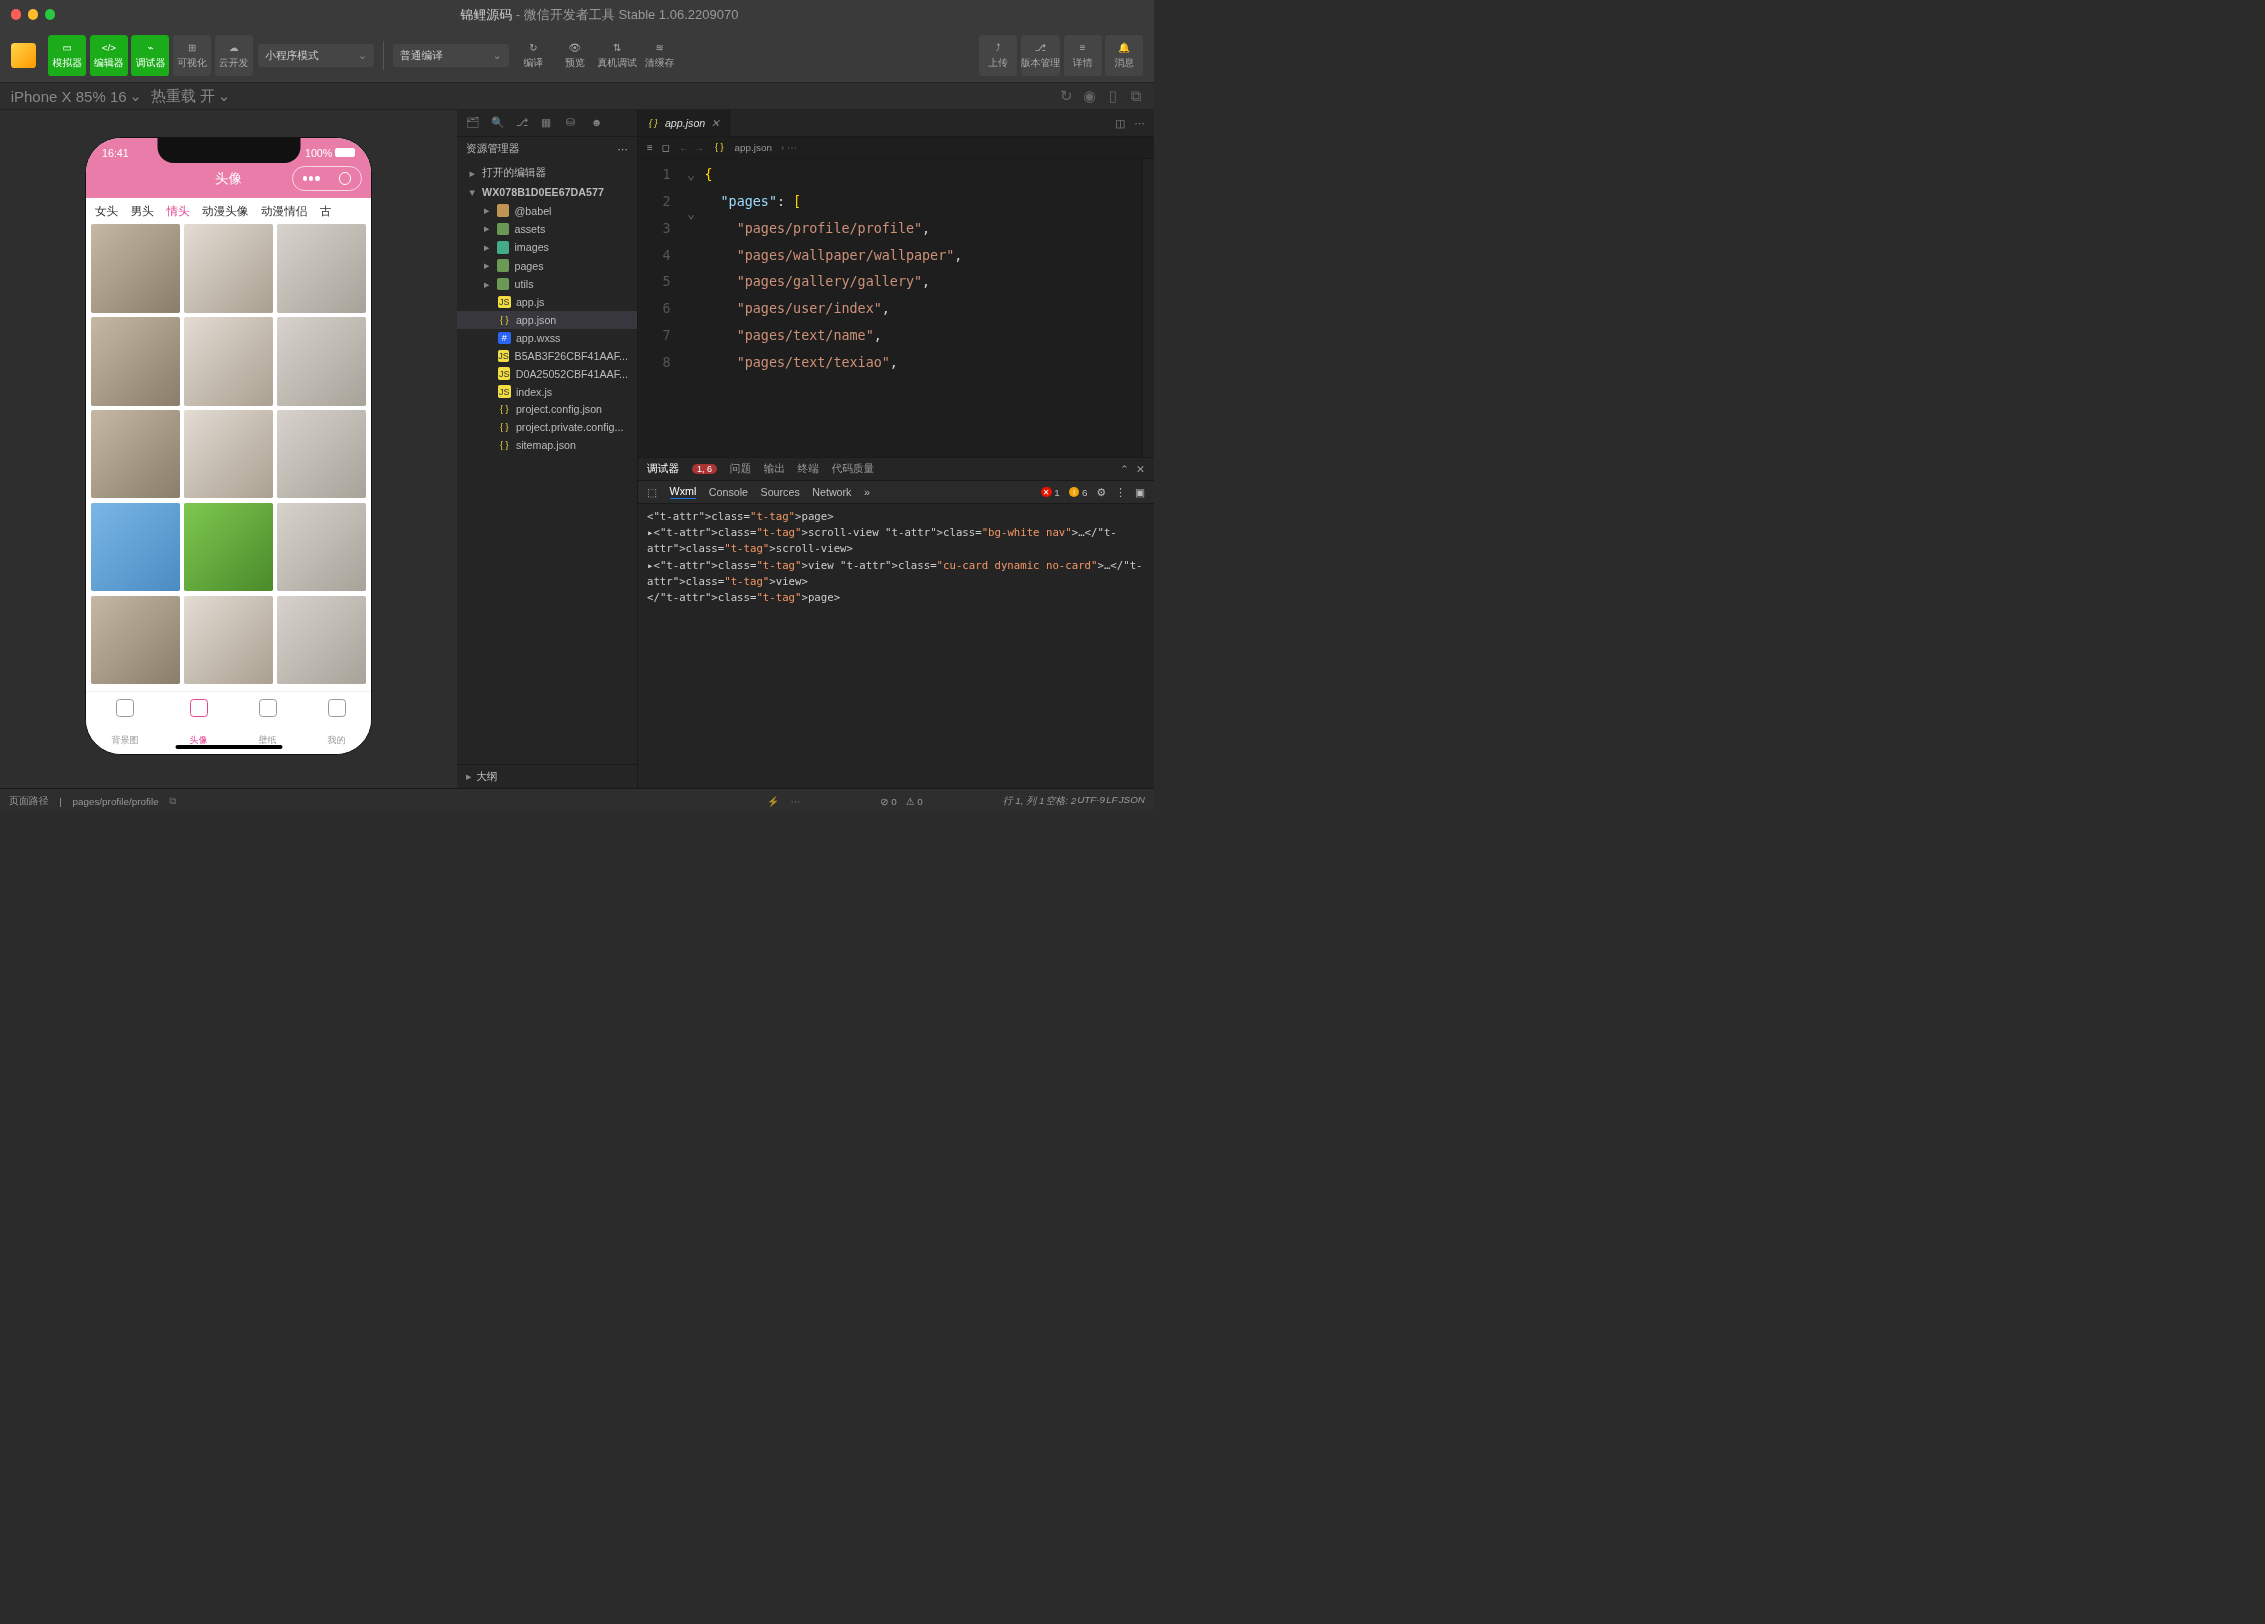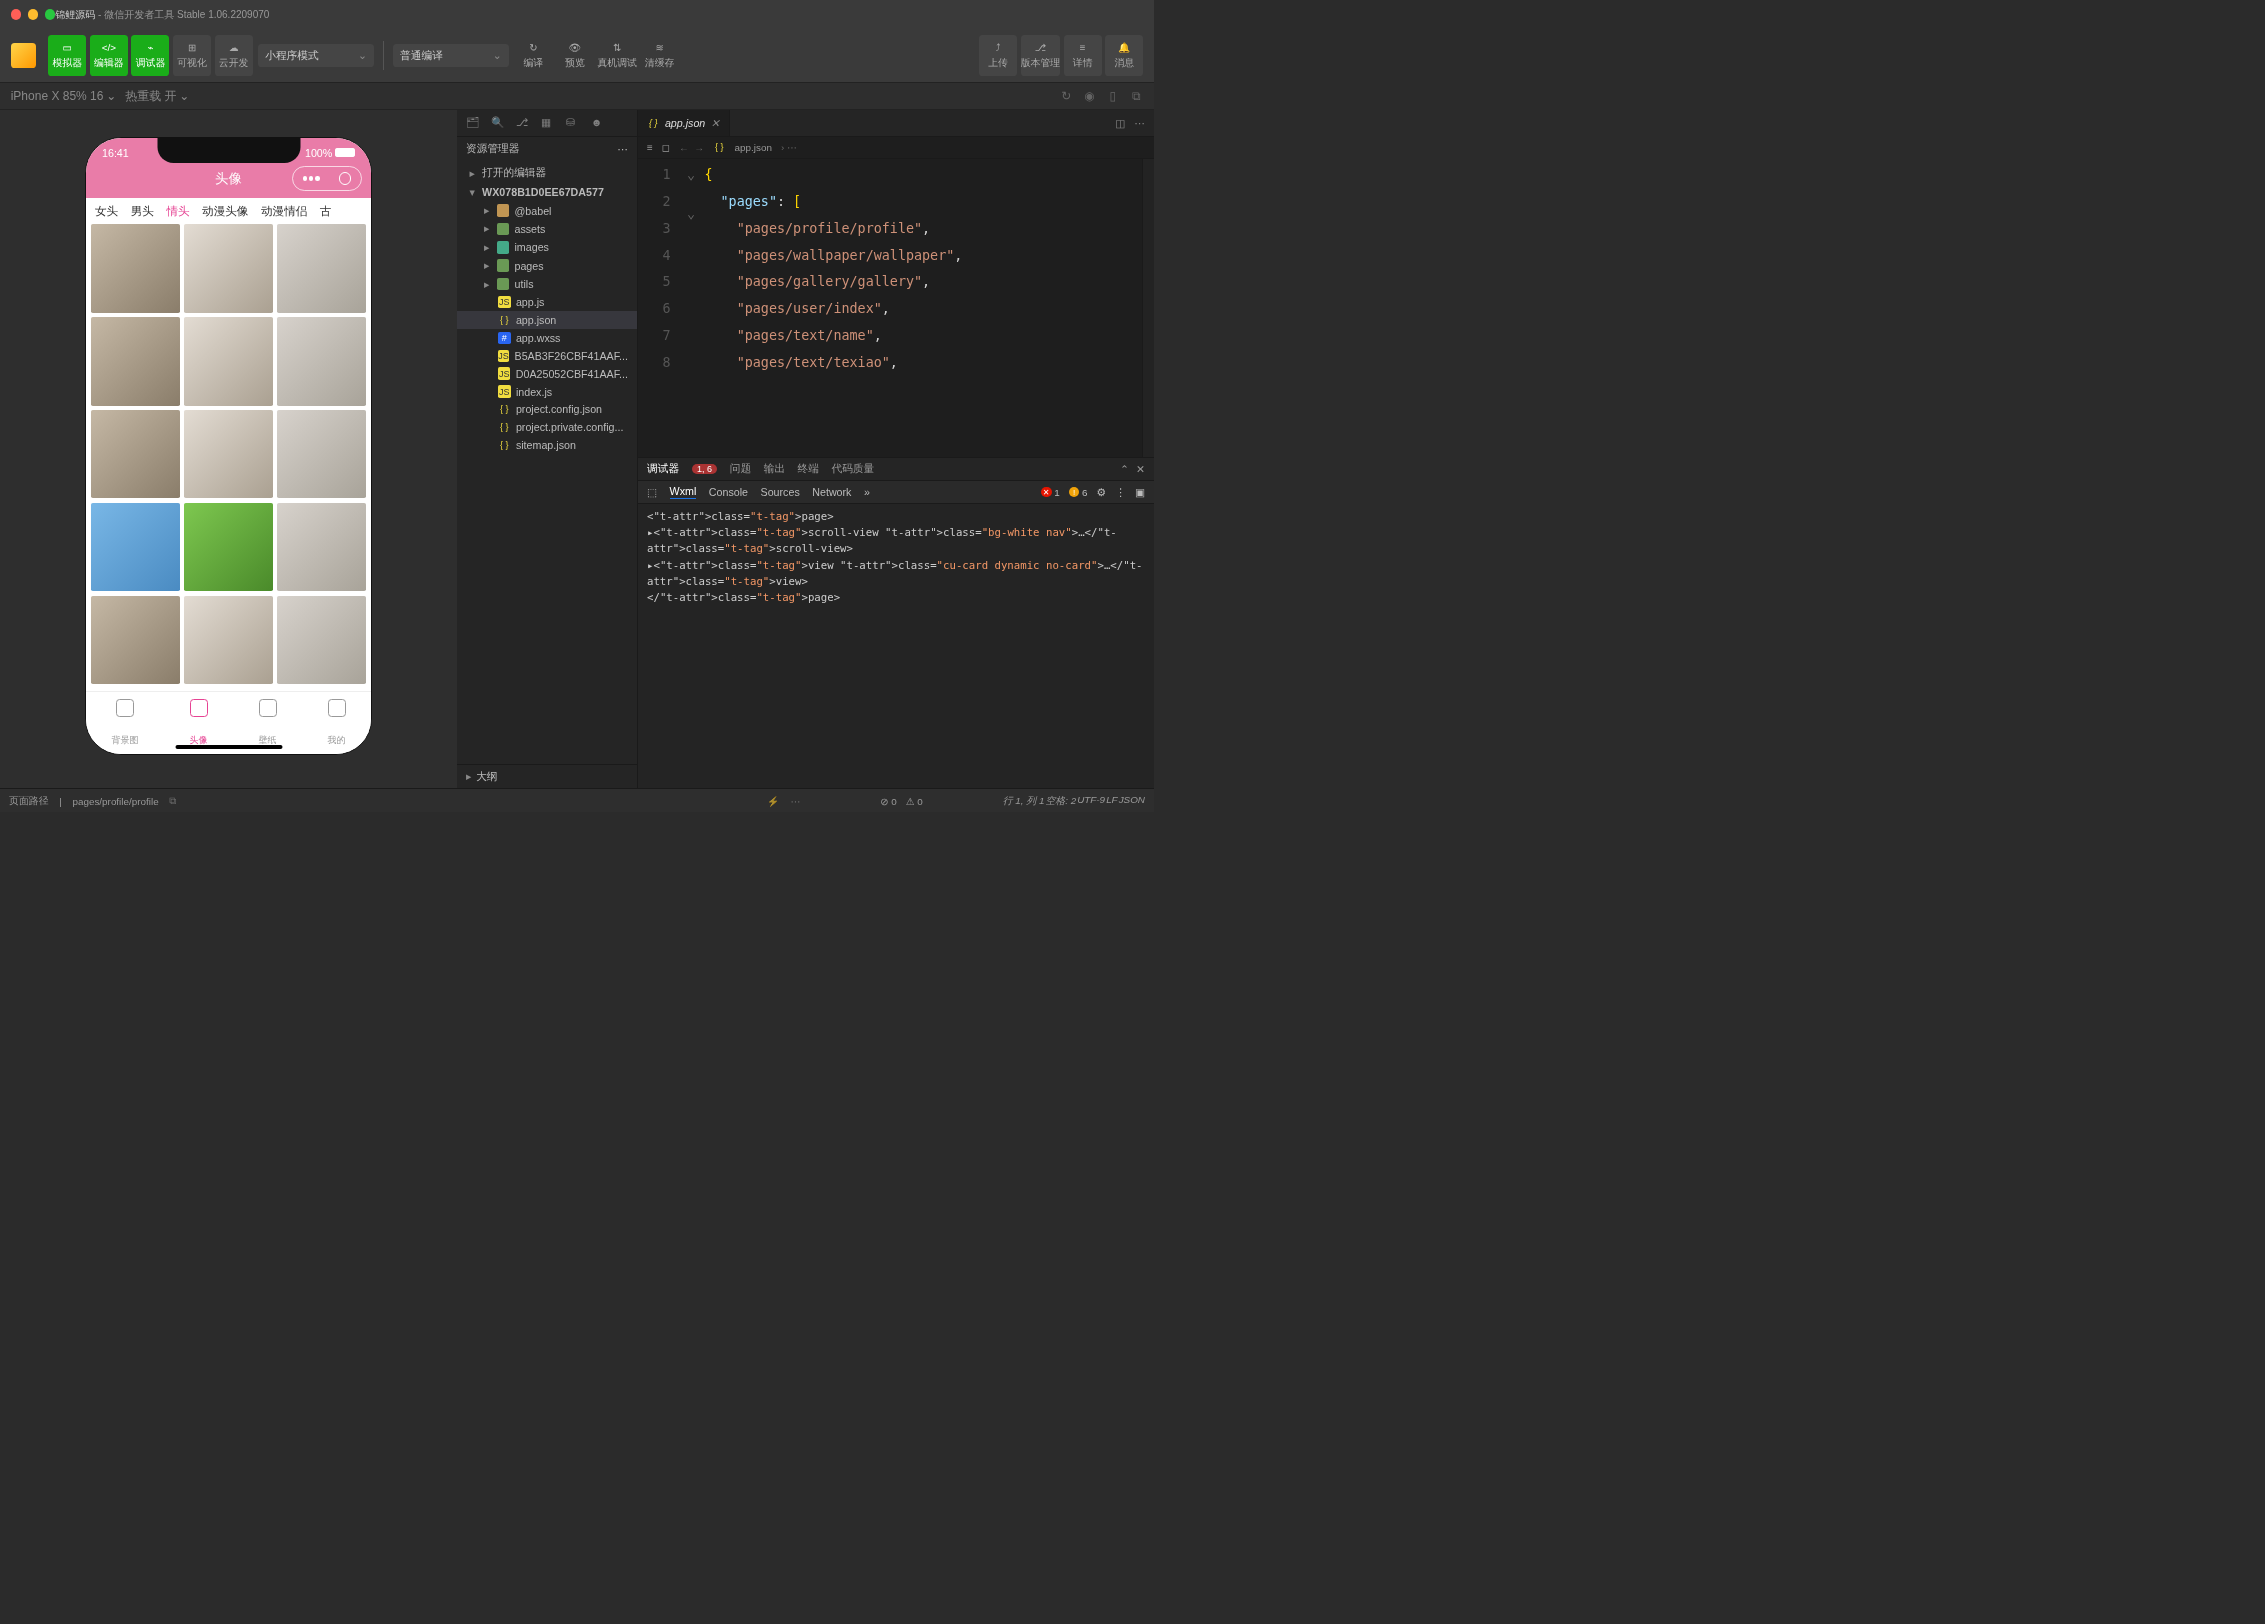--- a/index.html
+++ b/index.html
@@ -9,21 +9,21 @@
     width: 1154px; height: 812px; overflow: hidden;
   }
 
   
   .titlebar { height: 29px; background: #3a3a3a; display: flex; align-items: center; padding: 0 10.7px; }
   .traffic { display: flex; gap: 6.3px; }
   .dot { width: 10.7px; height: 10.7px; border-radius: 50%; }
   .dot.red { background: #ff5f57; }
   .dot.yellow { background: #febc2e; }
   .dot.green { background: #28c840; }
-  .titlecenter { flex: 1; text-align: left; color: #999; font-size: 10px; }
+  .titlecenter { flex: 1; text-align: center; color: #999; font-size: 13px; }
 
   
   .toolbar { height: 54px; background: #3a3a3a; display: flex; align-items: center; padding: 0 10.7px; gap: 5.4px; border-bottom: 0.9px solid #222; }
   .avatar { width: 25px; height: 25px; border-radius: 3.6px; background: linear-gradient(135deg,#ffd54a,#ff9800); margin-right: 7.2px; }
   .tb-group { display: flex; gap: 3.6px; }
   .tb-btn {
     display: flex; flex-direction: column; align-items: center; justify-content: center;
     min-width: 38px; height: 41px; border-radius: 3.6px; color: #aaa; cursor: pointer;
     font-size: 9.9px; gap: 1.8px;
   }
@@ -33,21 +33,21 @@
   .tb-dropdown {
     background: #454545; height: 23px; min-width: 116px; border-radius: 3.6px;
     display: flex; align-items: center; padding: 0 7.2px; color: #ccc; font-size: 10.7px;
     justify-content: space-between; cursor: pointer;
   }
   .tb-dropdown::after { content: "⌄"; color: #888; font-size: 10.7px; }
   .flex-spacer { flex: 1; }
   .tb-sep { width: 0.9px; height: 29px; background: #555; margin: 0 3.6px; }
 
   
-  .subbar { height: 27px; background: #2e2e2e; display: flex; align-items: center; padding: 0 10.7px; gap: 9px; border-bottom: 0.9px solid #222; color: #888; font-size: 12px; }
+  .subbar { height: 27px; background: #2e2e2e; display: flex; align-items: center; padding: 0 10.7px; gap: 9px; border-bottom: 0.9px solid #222; color: #888; font-size: 15px; }
   .subbar .drop { cursor: pointer; display: flex; align-items: center; gap: 2.7px; }
   .subbar .drop::after { content: "⌄"; }
   .sub-icon { width: 14.3px; height: 14.3px; opacity: 0.6; cursor: pointer; display:flex;align-items:center;justify-content:center;}
 
   
   .main { display: flex; height: 678px; }
   .sim-panel { width: 457px; background: #2e2e2e; display: flex; align-items: flex-start; justify-content: center; padding-top: 27px; }
   .phone {
     width: 287px; height: 618px; background: #fff; border-radius: 36px; border: 0.9px solid #111;
     position: relative; overflow: hidden;

